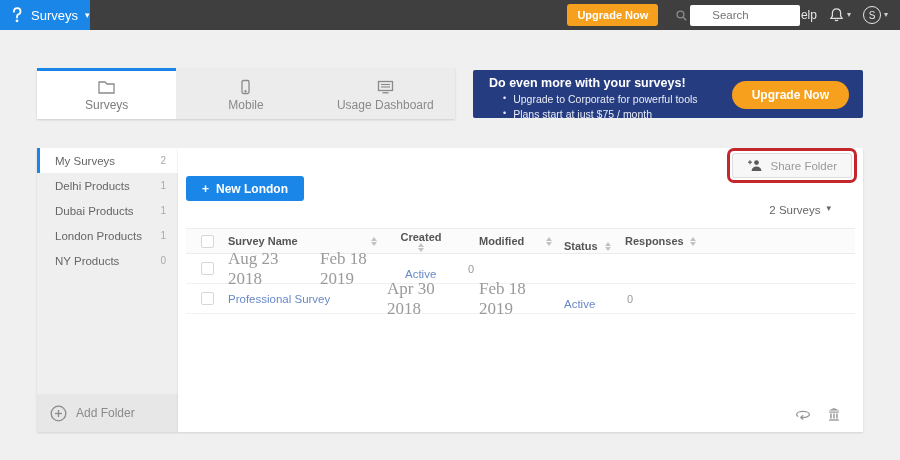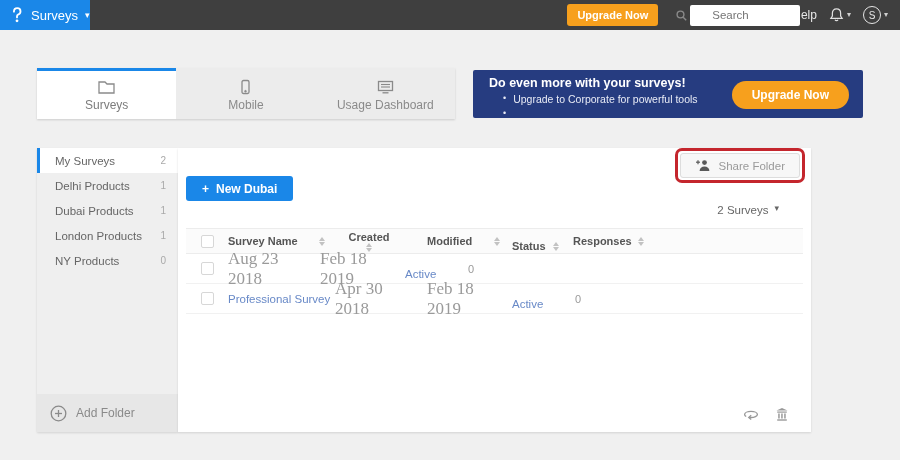--- a/index.html
+++ b/index.html
@@ -83,21 +83,21 @@
   }
   .folder-item.active { background:#fff; border-left:3px solid var(--accent-blue,#1a87e8); }
   .folder-count { margin-left:auto; font-size:10px; color:#a9a9a9; }
   .add-folder {
     position:absolute; bottom:0; left:0; width:100%; height:38px; background:#e7e7e7;
     display:flex; align-items:center; gap:9px; padding-left:13px;
     font-size:12px; color:#8a8a8a; cursor:pointer;
   }
   
   .mainpanel {
-    position:absolute; left:178px; top:148px; width:633px; height:284px;
+    position:absolute; left:178px; top:148px; width:685px; height:284px;
     background:#fff; box-shadow:0 1px 2px rgba(0,0,0,.12);
   }
   .share-annotation {
     position:absolute; top:0px; right:6px; border:3px solid var(--annotation-red,#c4262d);
     border-radius:7px; padding:2px;
   }
   .btn-share {
     display:flex; align-items:center; gap:8px;
     background:#f7f7f7; border:1px solid #ddd; border-radius:3px;
     padding:5px 14px; font-size:11.5px; color:#9a9a9a; cursor:pointer;
@@ -208,20 +208,21 @@
 
 <div class="banner">
   <div class="banner-title">Do even more with your surveys!</div>
   <ul class="banner-bullets">
     <li>
       <span class="bullet-dot">•</span>
       <span>Upgrade to Corporate for powerful tools</span>
     </li>
     <li>
       <span class="bullet-dot">•</span>
+      <span>Plans start at just $75 / month</span>
     </li>
   </ul>
   <button class="btn-upgrade-banner">Upgrade Now</button>
 </div>
 
 <div class="sidebar">
   <div class="folder-item active">
     <span>My Surveys</span>
     <span class="folder-count">2</span>
   </div>
@@ -260,21 +261,21 @@
         <path d="M4.6 12 C4.6 9 6.8 7.4 9.5 7.4 C12.2 7.4 14.4 9 14.4 12 Z" fill="#5a5a5a"></path>
         <line x1="3" y1="1.2" x2="3" y2="5.2" stroke="#5a5a5a" stroke-width="1.2"></line>
         <line x1="1" y1="3.2" x2="5" y2="3.2" stroke="#5a5a5a" stroke-width="1.2"></line>
       </svg>
       <span>Share Folder</span>
     </button>
   </div>
 
   <button class="btn-new-survey">
     <span>+</span>
-    <span>New Dubai</span>
+    <span>New London</span>
   </button>
 
   <div class="count-dropdown">
     <span>2 Surveys</span>
     <span class="caret-gray">▾</span>
   </div>
 
   <div class="survey-table">
 
     <div class="trow thead">

